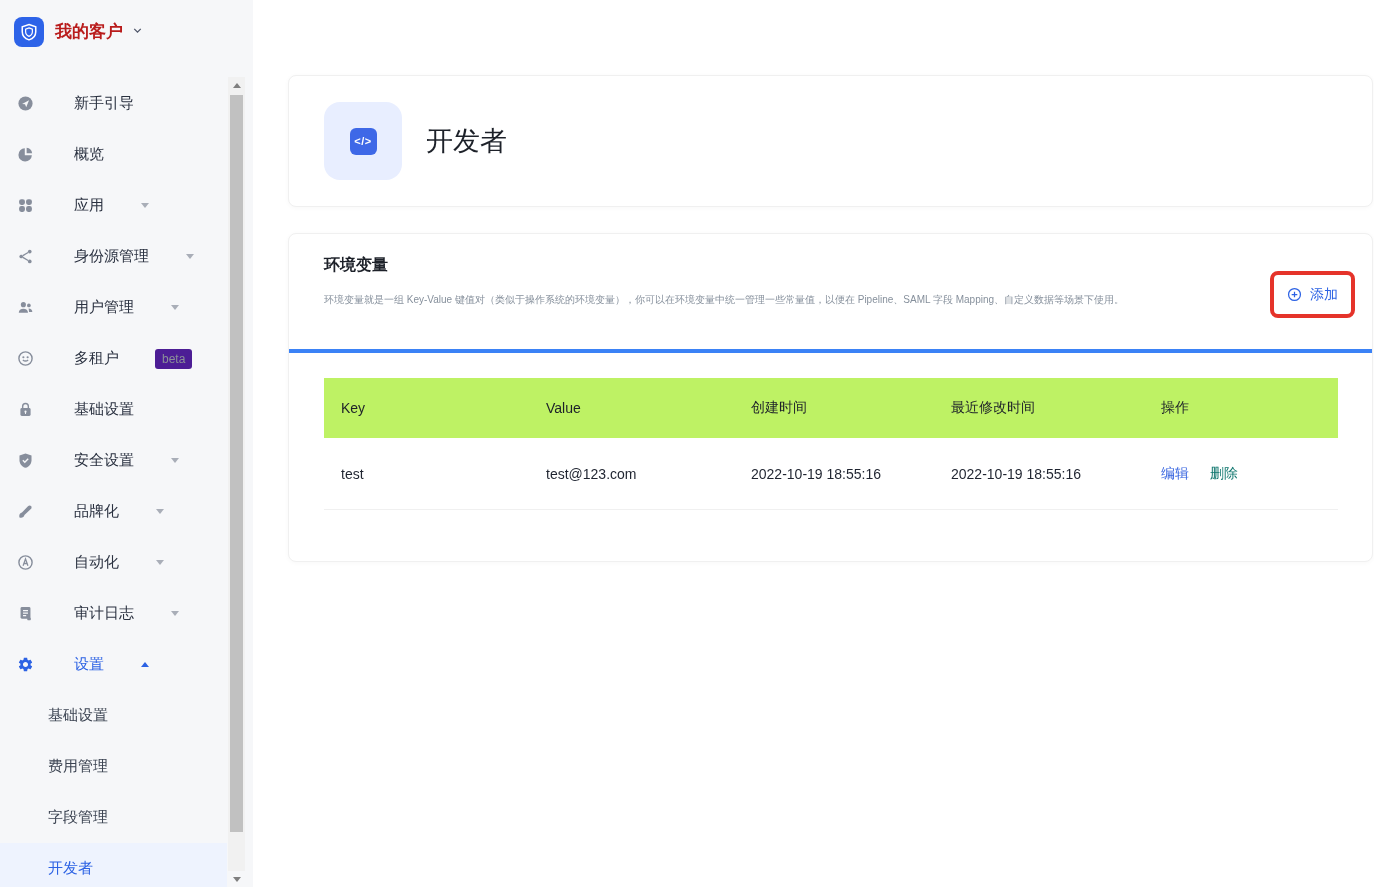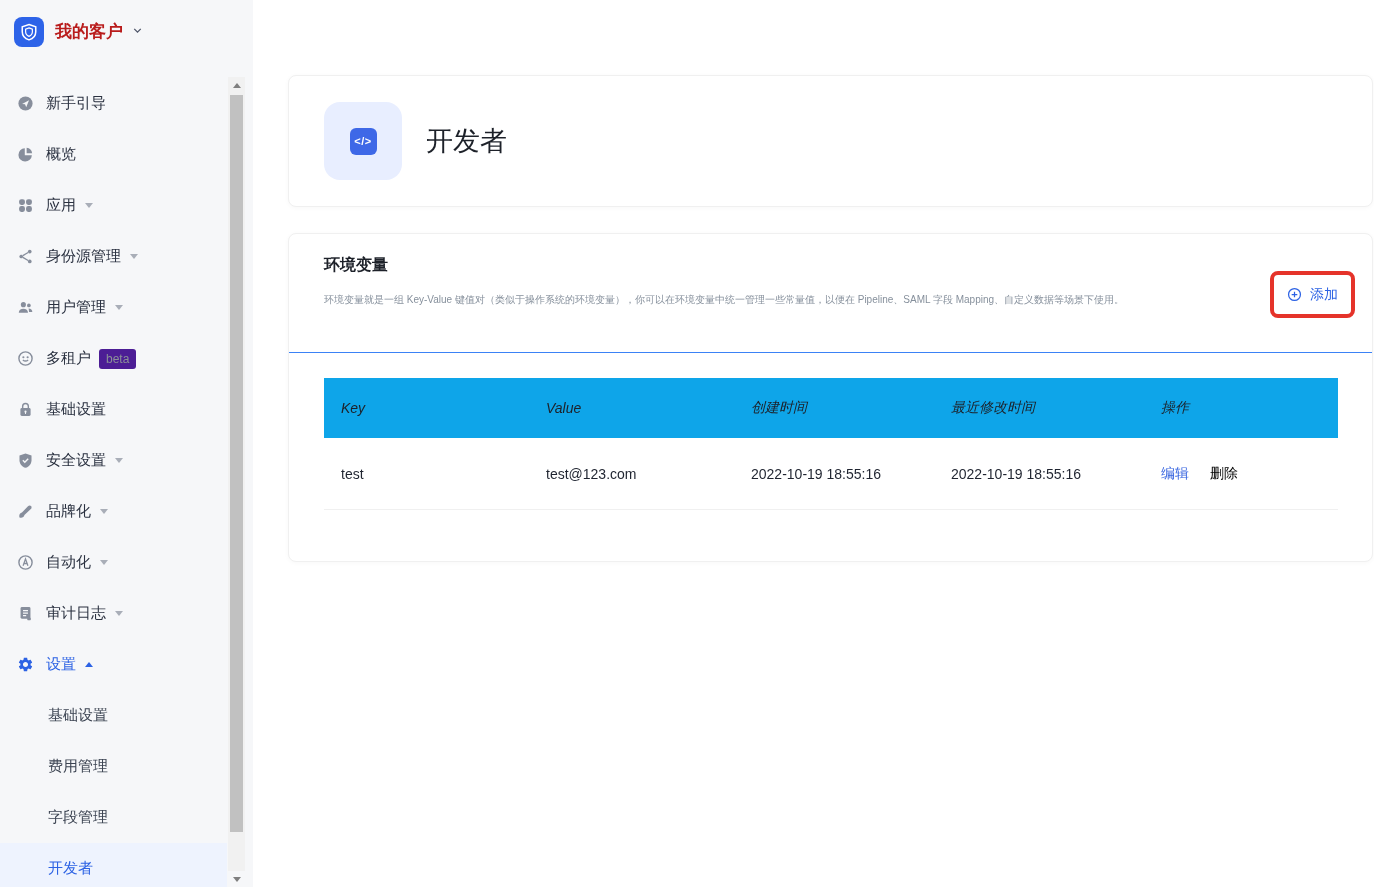--- a/index.html
+++ b/index.html
@@ -9,21 +9,21 @@
 
   
   .sidebar { position:absolute; left:0; top:0; width:253px; height:887px; background:#f6f7f9; }
   .logo-row { display:flex; align-items:center; padding:15px 0 0 14px; height:48px; }
   .logo-tile { width:30px; height:30px; border-radius:8px; background:#2d63e8; display:flex; align-items:center; justify-content:center; flex:0 0 auto; }
   .logo-tile svg { width:18px; height:18px; color:#fff; }
   .brand-name { margin-left:11px; font-size:17px; font-weight:700; color:#b91c1c; }
   .logo-chev { margin-left:8px; }
 
   .nav { position:absolute; top:78px; left:0; width:253px; }
-  .nav-item { height:51px; display:flex; align-items:center; padding-left:17px; cursor:pointer; position:relative; }
+  .nav-item { height:51px; display:flex; align-items:center; padding-left:17px; cursor:pointer; position:relative;gap:28px; }
   .nav-icon { width:17px; height:17px; display:flex; align-items:center; justify-content:center; color:#878e9c; flex:0 0 auto; }
   .nav-icon svg { width:17px; height:17px; }
   .nav-label { margin-left:12px; font-size:15px; color:#2a3140; }
   .nav-item.sub { padding-left:40px; }
   .nav-item.sub .nav-label { margin-left:8px; color:#3c4452; }
   .nav-item.active-parent .nav-icon { color:#2c62e4; }
   .nav-item.active-parent .nav-label { color:#2c62e4; }
   .nav-item.active-sub { background:#eef3fe; width:227px; }
   .nav-item.active-sub .nav-label { color:#2c62e4; }
   .badge { margin-left:8px; background:#4c1d95; color:#8b9098; font-size:12px; line-height:1; padding:4px 7px; border-radius:3px; }
@@ -51,37 +51,37 @@
 
   
   .main { position:absolute; left:253px; top:0; right:0; bottom:0; background:#fff; }
   .card { position:absolute; left:35px; width:1085px; background:#fff; border:1px solid #f0f0f0; border-radius:8px; box-shadow:0 1px 5px rgba(31,35,41,0.03); }
   .card.header-card { top:75px; height:132px; display:flex; align-items:center; padding-left:35px; }
   .dev-tile { width:78px; height:78px; border-radius:16px; background:#e8eeff; display:flex; align-items:center; justify-content:center; flex:0 0 auto; }
   .dev-tile-inner { width:27px; height:27px; border-radius:6px; background:#3e68e7; color:#fff; display:flex; align-items:center; justify-content:center; font-size:11px; font-weight:700; letter-spacing:0.5px; }
   .page-title { margin-left:24px; font-size:27px; font-weight:500; color:#1d2129; }
 
   .card.section-card { top:233px; height:329px; }
-  .sec-head { position:relative; height:119px; border-bottom:1px solid #3b82f6; padding:21px 35px 0 35px; }
+  .sec-head { position:relative; height:119px; border-bottom:4px solid #3b82f6; padding:21px 35px 0 35px; }
   .sec-title { font-size:16px; font-weight:700; color:#1d2129; }
   .sec-desc { margin-top:11px; max-width:866px; font-size:10px; line-height:25px; color:#86909c; }
   .annot-box { position:absolute; top:37px; right:17px; width:85px; height:47px; border:4px solid #e5332a; border-radius:8px; display:flex; align-items:center; justify-content:center; background:#fff; }
   .add-btn { display:flex; align-items:center; gap:8px; color:#2c62e4; font-size:14px; cursor:pointer; background:#fff; border:none; }
   .add-btn svg { width:15px; height:15px; }
 
   .tbl { margin:25px 34px 0 35px; }
   .tr { display:flex; align-items:center; }
-  .tr.head { height:60px; background:#0ea5e9;font-style:italic; }
+  .tr.head { height:60px; background:#bef264; }
   .tr.body-row { height:72px; background:#fff; border-bottom:1px solid #f0f0f0;justify-content:space-between; }
   .td { padding-left:17px; font-size:14px; color:#1f2430; overflow:hidden; white-space:nowrap; }
   .td.h { color:#1d2129; font-weight:500; }
   .c1 { width:205px; } .c2 { width:205px; } .c3 { width:200px; } .c4 { width:210px; } .c5 { flex:1; }
   .act-link { cursor:pointer; }
   .act-link.edit { color:#3a67e0; margin-right:17px; }
-  .act-link.del { color:#000000; }
+  .act-link.del { color:#0f766e; }
 
   .symbols { position:absolute; width:0; height:0; overflow:hidden; }
 </style>
 </head>
 <body>
 
 <svg class="symbols" xmlns="http://www.w3.org/2000/svg">
   <symbol id="i-shield" viewBox="0 0 24 24">
       <path d="M12 2 L21 5 V11.5 C21 17 17.2 20.8 12 22.5 C6.8 20.8 3 17 3 11.5 V5 Z" fill="none" stroke="currentColor" stroke-width="2"></path>
       <path d="M12 6.5 L16.5 8.3 V11.8 C16.5 14.8 14.7 16.8 12 17.8 C9.3 16.8 7.5 14.8 7.5 11.8 V8.3 Z" fill="none" stroke="currentColor" stroke-width="1.6"></path>

